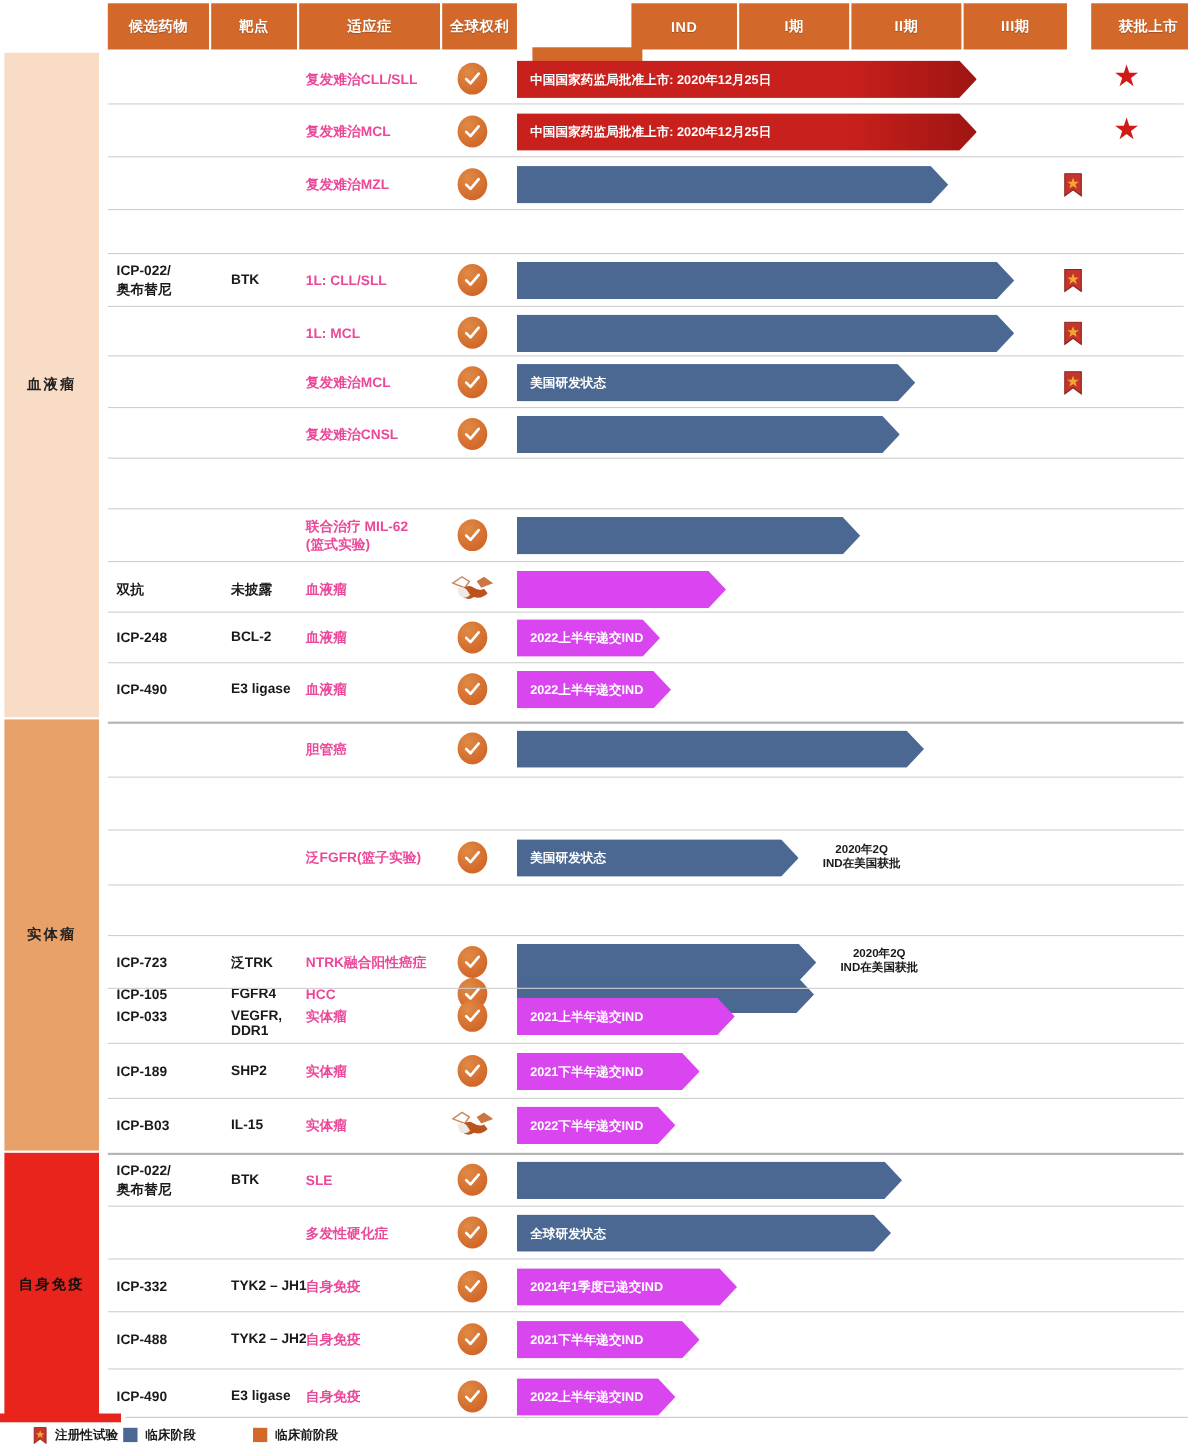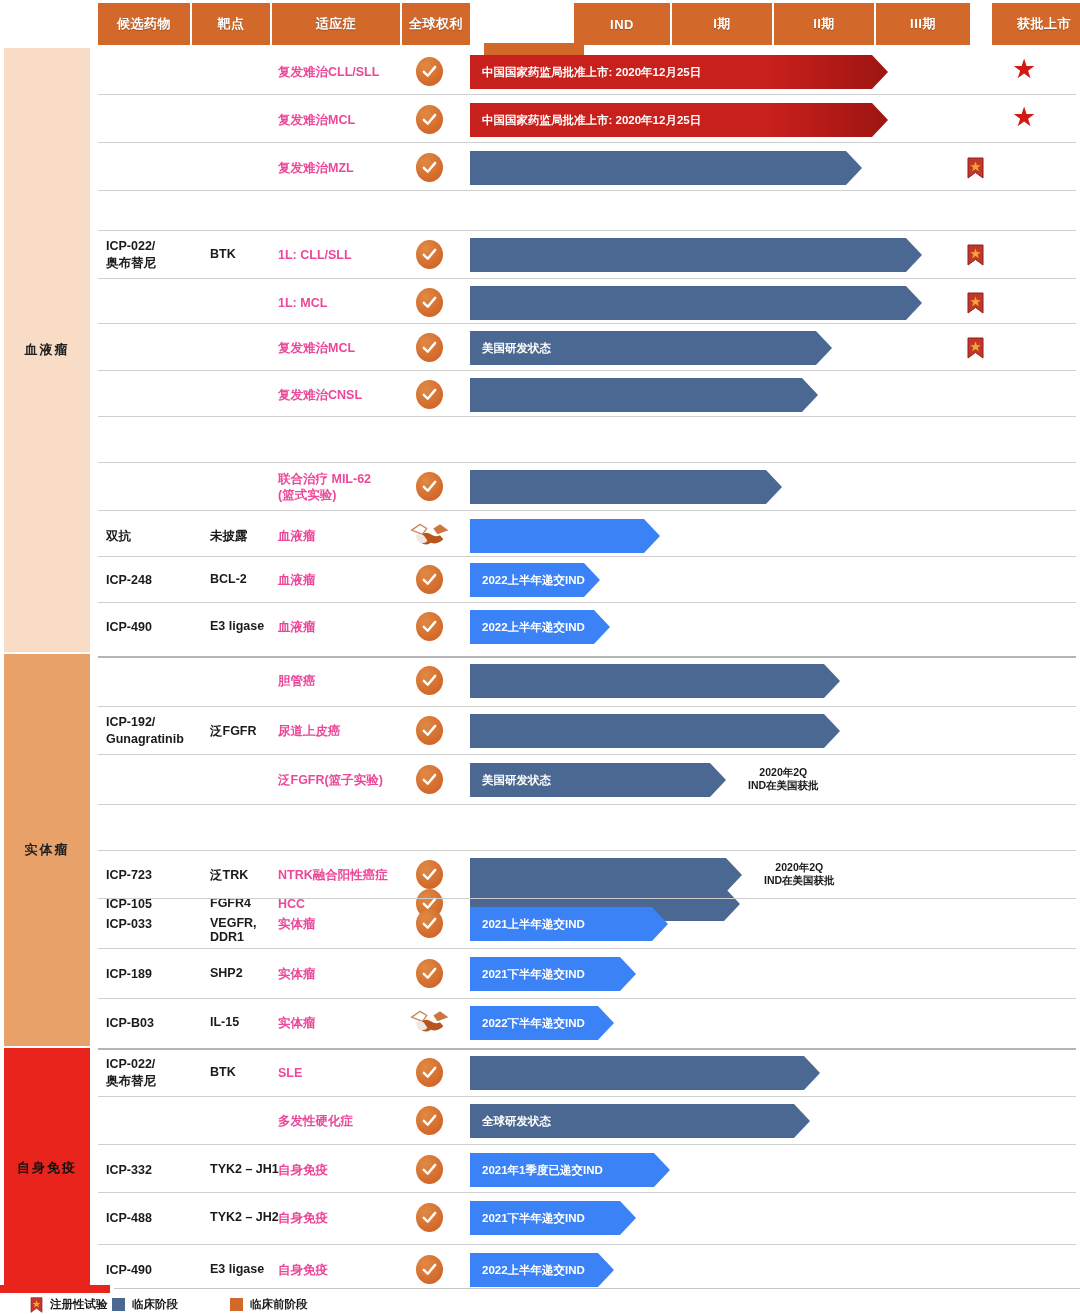--- a/index.html
+++ b/index.html
@@ -75,21 +75,21 @@
 
   
   .bar {
     position: absolute; height: 34px;
     display: flex; align-items: center;
     color: #ffffff; font-size: 11.5px; font-weight: bold;
     padding-left: 12px;
     clip-path: polygon(0 0, calc(100% - 16px) 0, 100% 50%, calc(100% - 16px) 100%, 0 100%);
   }
   .bar-blue { background: #4a6892; }
-  .bar-orange { background: #3b82f6; }
+  .bar-orange { background: #d946ef; }
   .bar-red { background: #c21b17; }
   .bar-red.shade { background: linear-gradient(90deg,#c8201c 0%, #c8201c 72%, #9e1512 100%); }
 
   .note {
     position: absolute; font-size: 10.5px; font-weight: bold;
     color: #1a1a1a; line-height: 1.25; text-align: center;
   }
 
   
   .star {
@@ -284,32 +284,20 @@
     <div class="row" style="top: 658px; height: 46px;">
       <div class="cell-indication" style="white-space: pre-line; top: 15px;">胆管癌</div>
       <div class="chk" style="top: 8px;">
         <svg viewBox="0 0 24 24">
           <path d="M4 12.5 L9.5 18 L20 5.5" fill="none" stroke="#fff" stroke-width="3.4" stroke-linecap="round" stroke-linejoin="round"></path>
         </svg>
       </div>
       <div class="bar bar-blue" style="left: 372px; width: 370px; top: 6px;"></div>
     </div>
     <div class="row-sep" style="top: 706px;"></div>
-    <div class="row" style="top: 708px; height: 46px;">
-      <div class="cell-drug" style="top: 6px; white-space: pre-line;">ICP-192/
-Gunagratinib</div>
-      <div class="cell-target" style="top: 15px;">泛FGFR</div>
-      <div class="cell-indication" style="white-space: pre-line; top: 15px;">尿道上皮癌</div>
-      <div class="chk" style="top: 8px;">
-        <svg viewBox="0 0 24 24">
-          <path d="M4 12.5 L9.5 18 L20 5.5" fill="none" stroke="#fff" stroke-width="3.4" stroke-linecap="round" stroke-linejoin="round"></path>
-        </svg>
-      </div>
-      <div class="bar bar-blue" style="left: 372px; width: 370px; top: 6px;"></div>
-    </div>
     <div class="row-sep" style="top: 754px;"></div>
     <div class="row" style="top: 756px; height: 48px;">
       <div class="cell-indication" style="white-space: pre-line; top: 16px;">泛FGFR(篮子实验)</div>
       <div class="chk" style="top: 9px;">
         <svg viewBox="0 0 24 24">
           <path d="M4 12.5 L9.5 18 L20 5.5" fill="none" stroke="#fff" stroke-width="3.4" stroke-linecap="round" stroke-linejoin="round"></path>
         </svg>
       </div>
       <div class="bar bar-blue" style="left: 372px; width: 256px; top: 7px;">美国研发状态</div>
       <div class="note" style="white-space: pre-line; left: 650px; top: 10px;">2020年2Q

